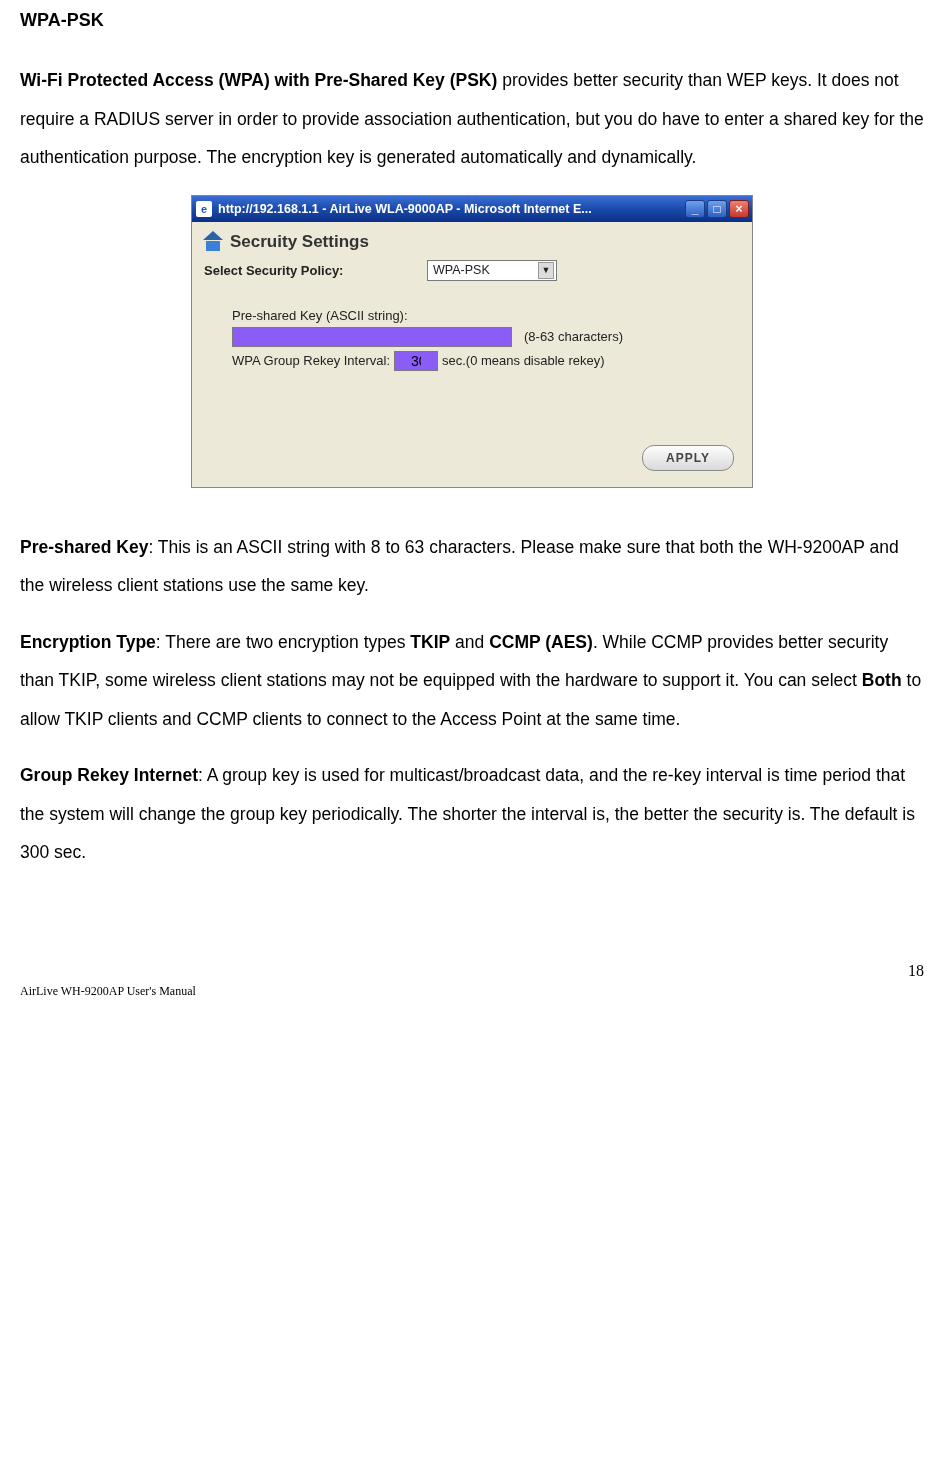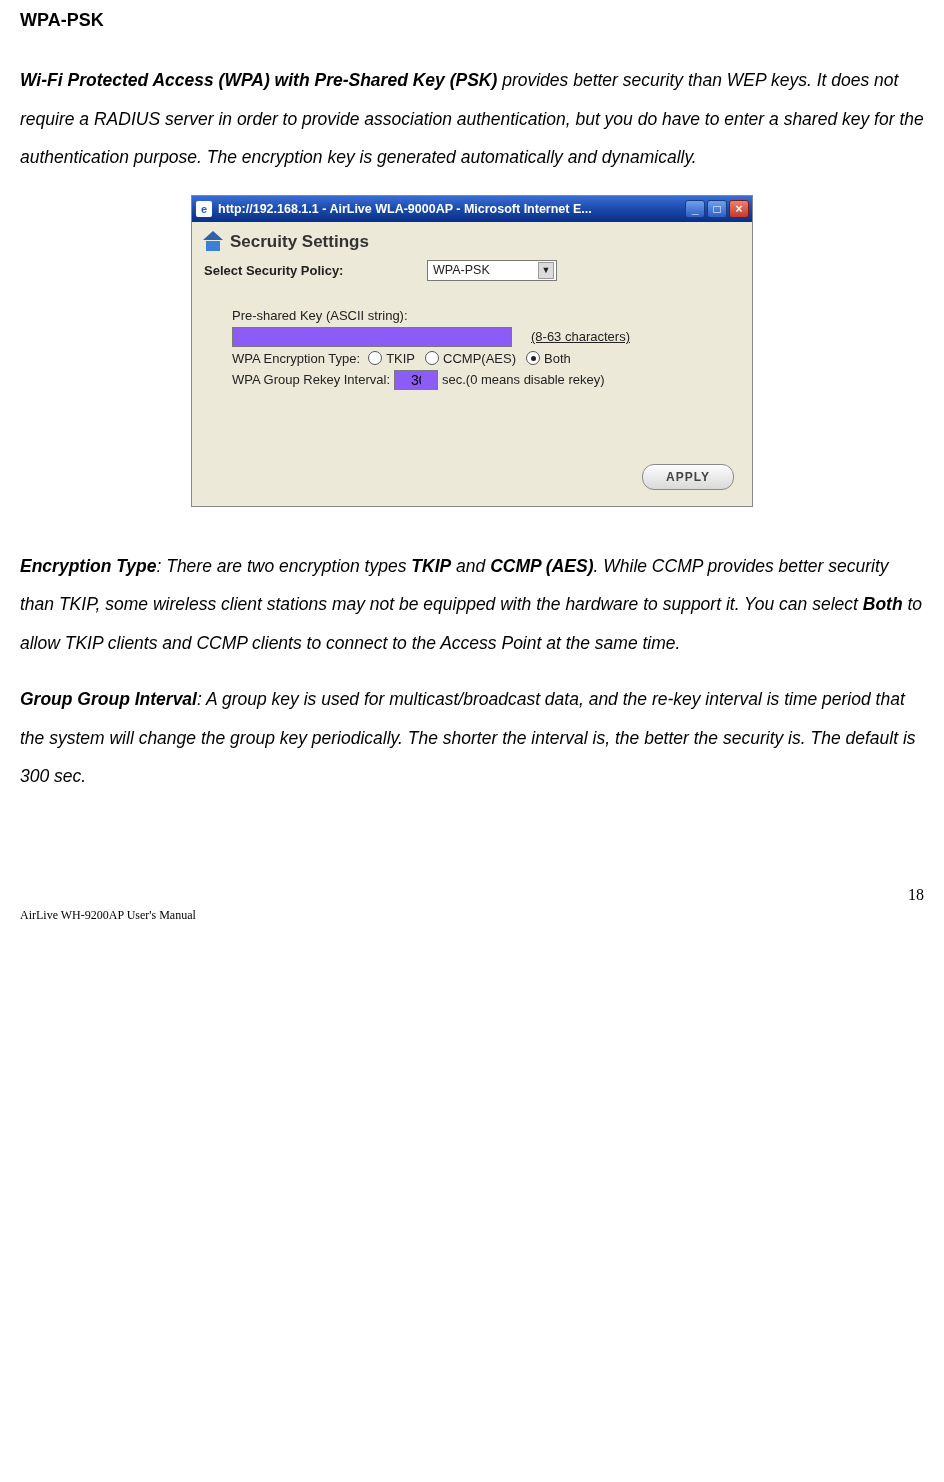--- a/index.html
+++ b/index.html
@@ -16,21 +16,20 @@
   }
   .h-title {
     font-weight: bold;
     font-size: 18px;
     margin-bottom: 30px;
   }
   .para {
     font-size: 17.5px;
     line-height: 2.2;
     margin-bottom: 18px;
-    font-style: italic;
   }
   .bold { font-weight: bold; }
 
   
   .dialog-wrap {
     display: flex;
     justify-content: center;
     margin: 18px 0 40px 0;
   }
   .dialog {
@@ -222,52 +221,44 @@
             <span class="chev">▼</span>
           </div>
         </div>
 
         <div class="indented">
           <div class="form-row" style="margin-top:27px;">
             <span>Pre-shared Key (ASCII string):</span>
           </div>
           <div class="form-row">
             <input class="text-input" style="width: 280px;" value="">
-            <span style="margin-left:19px;text-decoration:underline;">(8-63 characters)</span>
-          </div>
-
-          <div class="form-row">
-            <span>WPA Encryption Type:</span>
-            <span class="radio first" style="margin-left:8px;"></span>
-            <span>TKIP</span>
-            <span class="radio"></span>
-            <span>CCMP(AES)</span>
-            <span class="radio">
-                <span class="dot"></span>
-              </span>
-            <span>Both</span>
-          </div>
+            <span style="margin-left:12px;">(8-63 characters)</span>
+          </div>
+
 
           <div class="form-row">
             <span>WPA Group Rekey Interval:</span>
             <input class="text-input" style="width: 44px; margin: 0px 4px;" value="300">
             <span>sec.(0 means disable rekey)</span>
           </div>
         </div>
 
         <div class="apply-btn">APPLY</div>
       </div>
     </div>
   </div>
 
+  <div class="para">
+    <span class="bold">Pre-shared Key</span><span>: This is an ASCII string with 8 to 63 characters. Please make sure that both the WH-9200AP and the wireless client stations use the same key.</span>
+  </div>
 
   <div class="para">
     <span class="bold">Encryption Type</span><span>: There are two encryption types </span><span class="bold">TKIP</span><span> and </span><span class="bold">CCMP (AES)</span><span>. While CCMP provides better security than TKIP, some wireless client stations may not be equipped with the hardware to support it. You can select </span><span class="bold">Both</span><span> to allow TKIP clients and CCMP clients to connect to the Access Point at the same time.</span>
   </div>
 
   <div class="para">
-    <span class="bold">Group Group Interval</span><span>: A group key is used for multicast/broadcast data, and the re-key interval is time period that the system will change the group key periodically. The shorter the interval is, the better the security is. The default is 300 sec.</span>
+    <span class="bold">Group Rekey Internet</span><span>: A group key is used for multicast/broadcast data, and the re-key interval is time period that the system will change the group key periodically. The shorter the interval is, the better the security is. The default is 300 sec.</span>
   </div>
 
   <div class="footer">18</div>
   <div class="footer-left">AirLive WH-9200AP User's Manual</div>
 
 </div>
 
 </body></html>

